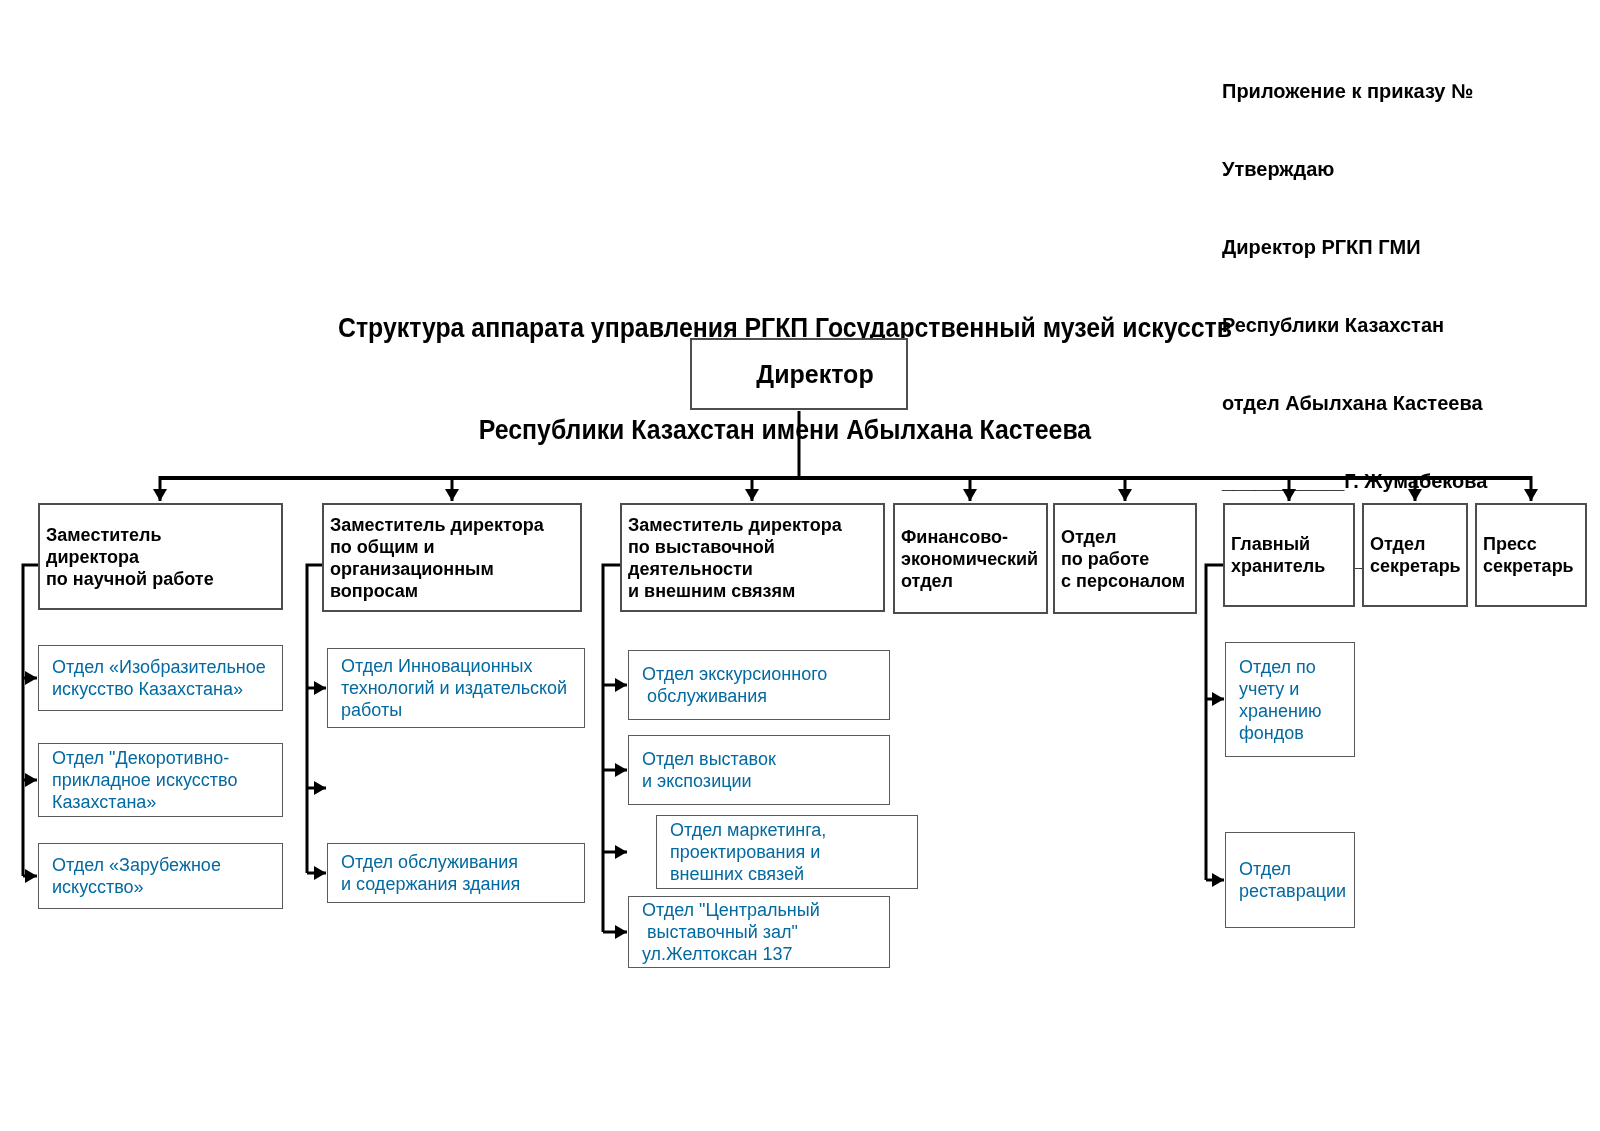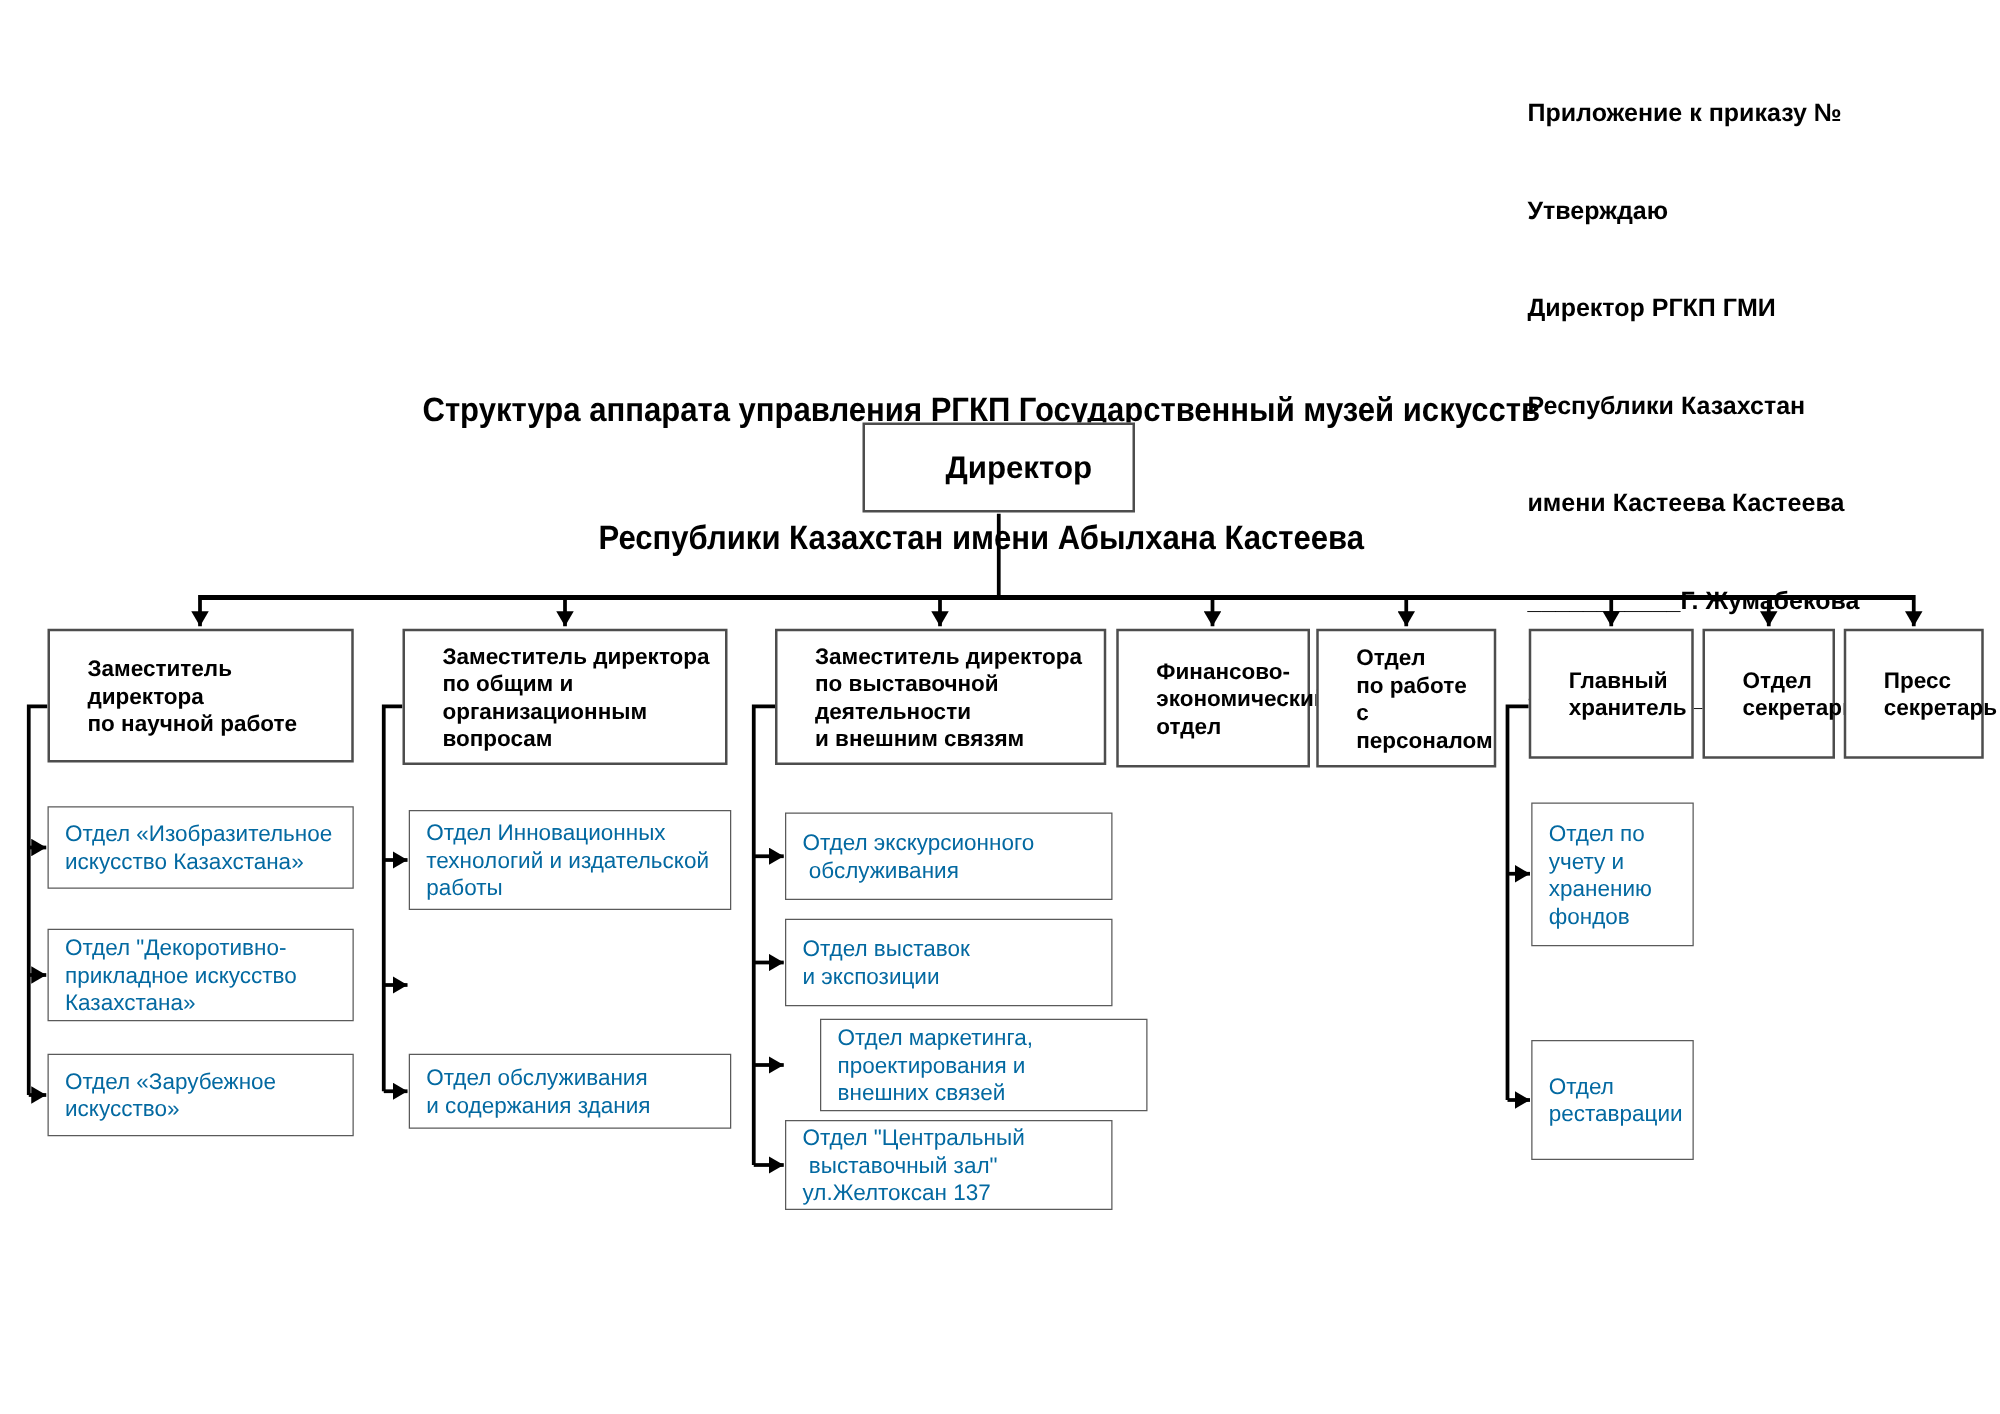--- a/index.html
+++ b/index.html
@@ -42,39 +42,39 @@
     display: flex; align-items: center;
     white-space: pre-wrap;
     padding-left: 32px;
   }
   .director-box {
     justify-content: center;
     font-weight: bold; font-size: 25px;
   }
   .lvl1 {
     font-weight: bold; font-size: 18px; line-height: 22px;
-    padding: 4px 6px 4px 30px;
+    padding: 4px 6px 4px 6px;
   }
   .sub {
     border-width: 1.5px; border-color: #5a5a5a;
     font-size: 18px; line-height: 22px; color: #0369a1;
     padding: 4px 4px 4px 13px;
   }
 </style>
 </head>
 <body>
 
 <div class="page">
 
   <div class="note">
     <div>Приложение к приказу №</div>
     <div>Утверждаю</div>
     <div>Директор РГКП ГМИ</div>
     <div>Республики Казахстан</div>
-    <div>имени Кастеева Кастеева</div>
+    <div>отдел Абылхана Кастеева</div>
     <div>___________Г. Жумабекова</div>
     <div>«__» _________2025 г.</div>
   </div>
 
   <div class="title">
     <div>Структура аппарата управления РГКП Государственный музей искусств</div>
     <div>Республики Казахстан имени Абылхана Кастеева</div>
   </div>
 
   <svg class="wires" width="1600" height="1131" viewBox="0 0 1600 1131">

